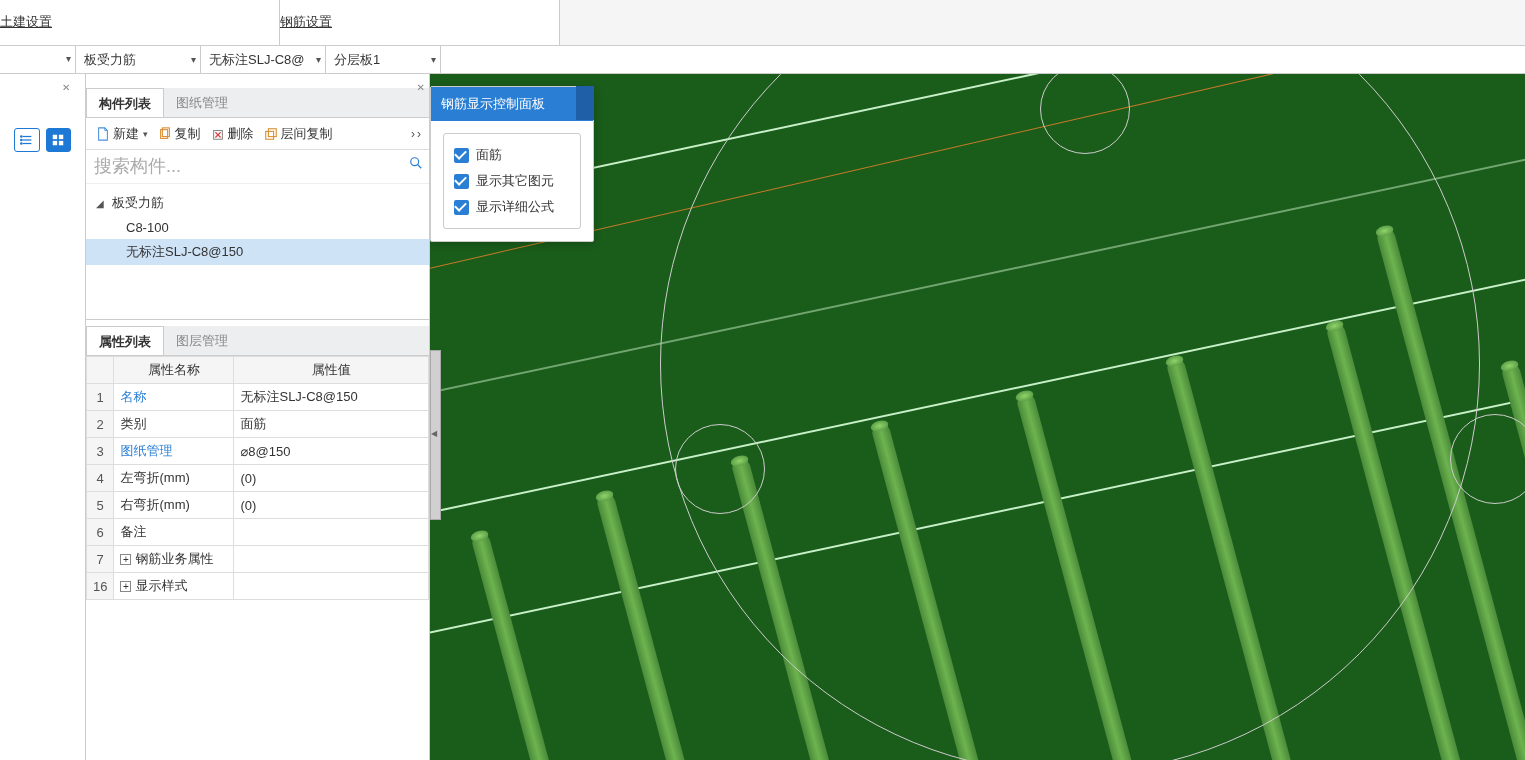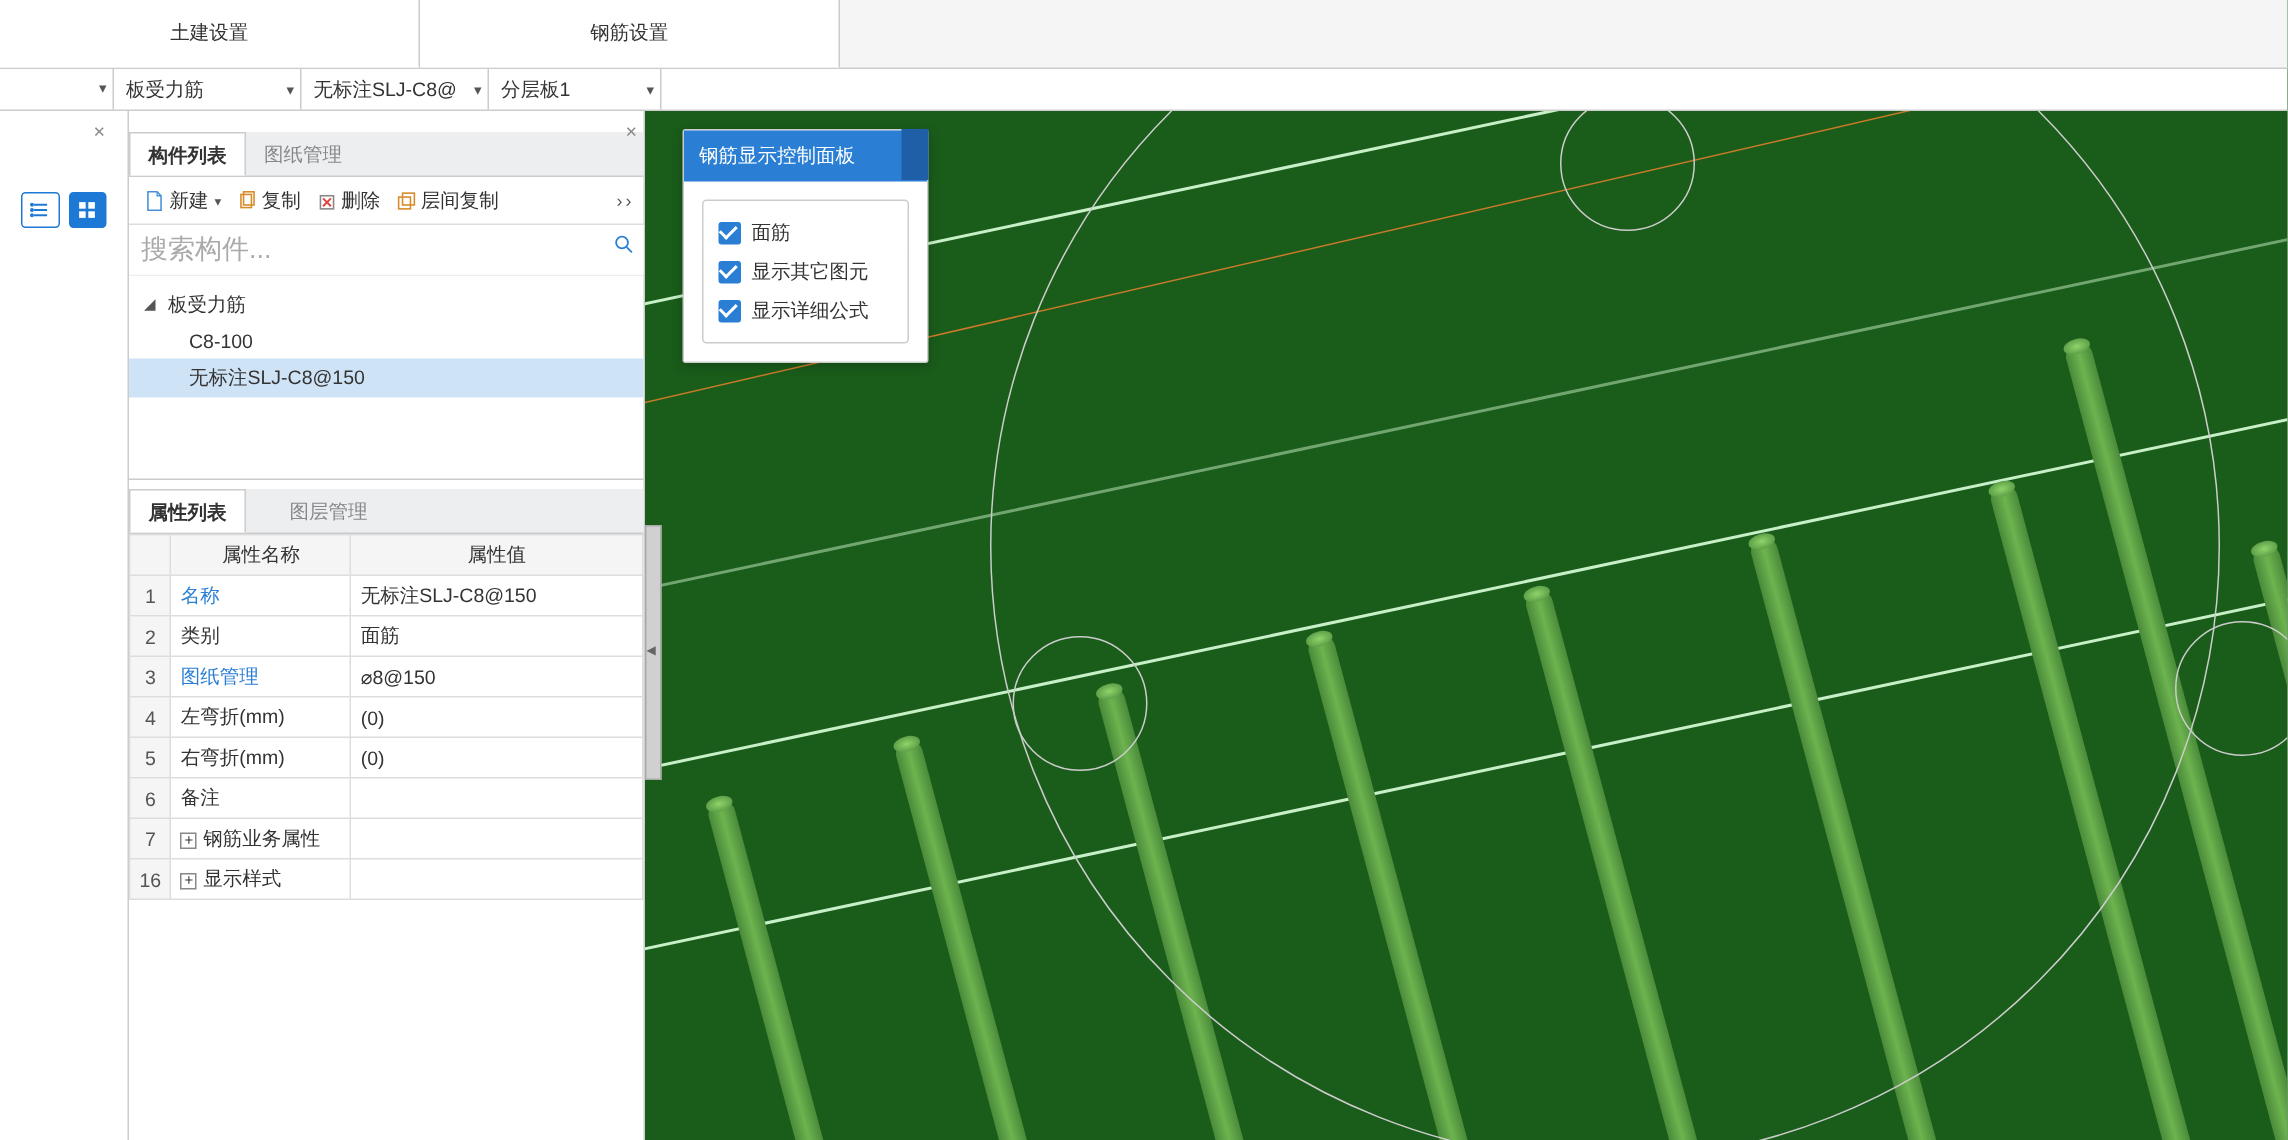--- a/index.html
+++ b/index.html
@@ -1,20 +1,20 @@
 <!DOCTYPE html>
 <html><head>
 <meta charset="utf-8">
 <style>
 * { box-sizing: border-box; margin: 0; padding: 0; }
 body { font-family: "Microsoft YaHei", sans-serif; font-size: 13px; color: #333; background: #fff; overflow: hidden; width: 1525px; height: 760px; position: relative; }
 
 
 .top-tabs { height: 46px; border-bottom: 1px solid #ccc; display: flex; background: #f5f5f5; }
-.top-tab { width: 280px; text-align: center; line-height: 44px; border-right: 1px solid #ccc; background: #fff; cursor: pointer; }
+.top-tab { width: 280px; line-height: 44px; border-right: 1px solid #ccc; background: #fff; cursor: pointer; text-decoration: underline; }
 
 
 .dd-bar { height: 28px; border-bottom: 1px solid #ccc; display: flex; align-items: stretch; }
 .dd-spacer { width: 76px; border-right: 1px solid #ccc; position: relative; }
 .dd { border-right: 1px solid #ccc; display: flex; align-items: center; padding: 0 4px 0 8px; position: relative; cursor: pointer; height: 100%; }
 .dd .caret { margin-left: auto; font-size: 10px; color: #555; }
 .dd1 { width: 125px; }
 .dd2 { width: 125px; }
 .dd3 { width: 115px; }
 .dd-spacer .caret { position: absolute; right: 4px; top: 7px; font-size: 10px; color: #555; }
@@ -54,21 +54,21 @@
 
 .tree { padding: 6px 0; height: 136px; overflow: auto; border-bottom: 1px solid #ccc; }
 .tree-row { display: flex; align-items: center; padding: 4px 0 4px 10px; cursor: pointer; }
 .tree-row .caret-t { font-size: 10px; color: #555; margin-right: 6px; display: inline-block; width: 10px; }
 .tree-child { padding: 4px 0 4px 40px; cursor: pointer; }
 .tree-child.selected { background: #cfe3f7; }
 
 
 .prop-x { position: absolute; top: 272px; right: 4px; font-size: 10px; color: #888; cursor: pointer; }
 .prop-area { position: relative; margin-top: 6px; }
-.prop-tabs { display: flex; background: #eceef0; border-bottom: 1px solid #ccc; height: 30px; gap: 17px; }
+.prop-tabs { display: flex; background: #eceef0; border-bottom: 1px solid #ccc; height: 30px; }
 .prop-tab { padding: 0 12px; line-height: 29px; cursor: pointer; color: #888; }
 .prop-tab.active { background: #fff; border: 1px solid #ccc; border-bottom: none; color: #333; font-weight: bold; }
 
 
 .prop-table { width: 100%; border-collapse: collapse; }
 .prop-table th, .prop-table td { border: 1px solid #ddd; padding: 4px 6px; text-align: left; font-weight: normal; }
 .prop-table th { background: #f5f5f5; text-align: center; }
 .prop-table td.num { background: #f5f5f5; text-align: center; width: 26px; color: #555; }
 .prop-table td.name { width: 120px; }
 .prop-table td.name.link { color: #2a7fd4; }
@@ -76,21 +76,21 @@
 
 
 .viewport { position: absolute; left: 430px; top: 74px; right: 0; bottom: 0; background: #1a5c1a; overflow: hidden; }
 .vline { position: absolute; background: #c8f0c8; height: 2px; width: 2400px; transform-origin: left center; }
 .rebar { position: absolute; width: 18px; height: 700px; background: linear-gradient(90deg, #4a8a3a, #6db44f, #4a8a3a); border-radius: 9px; transform-origin: top center; }
 .rebar::before { content: ""; position: absolute; top: -3px; left: 0; right: 0; height: 10px; background: radial-gradient(ellipse at center, #8fd46a, #4a8a3a); border-radius: 50%; }
 .guide-circle { position: absolute; border: 1px solid #ccc; border-radius: 50%; }
 .orange-line { position: absolute; background: #c87a2a; height: 1px; width: 2400px; transform-origin: left center; }
 
 
-.float-panel { position: absolute; top: 12px; left: 25px; width: 164px; background: #fff; border: 1px solid #ccc; box-shadow: 0 2px 8px rgba(0,0,0,.2); border-radius: 2px; }
+.float-panel { position: absolute; top: 12px; left: 0; width: 164px; background: #fff; border: 1px solid #ccc; box-shadow: 0 2px 8px rgba(0,0,0,.2); border-radius: 2px; }
 .float-title { background: #2a7fd4; color: #fff; padding: 8px 10px; font-size: 13px; display: flex; position: relative; }
 .float-title .fx { position: absolute; right: -1px; top: -1px; width: 18px; height: 100%; background: #1f5fa8; cursor: pointer; font-size: 0; }
 .float-body { padding: 12px; }
 .check-group { border: 1px solid #ccc; border-radius: 3px; padding: 8px 10px; }
 .chk-row { display: flex; align-items: center; padding: 4px 0; cursor: pointer; }
 .chk { width: 15px; height: 15px; background: #2a7fd4; border-radius: 2px; margin-right: 7px; position: relative; }
 .chk::after { content: ""; position: absolute; left: 3px; top: 0px; width: 5px; height: 9px; border: solid #fff; border-width: 0 2px 2px 0; transform: rotate(45deg); }
 .vp-collapse { position: absolute; left: 430px; top: 350px; width: 11px; height: 170px; background: #d0d0d0; border: 1px solid #aaa; cursor: pointer; z-index: 5; }
 .vp-collapse::after { content: "◀"; font-size: 8px; color: #666; position: absolute; top: 78px; left: 0; }
 </style>

